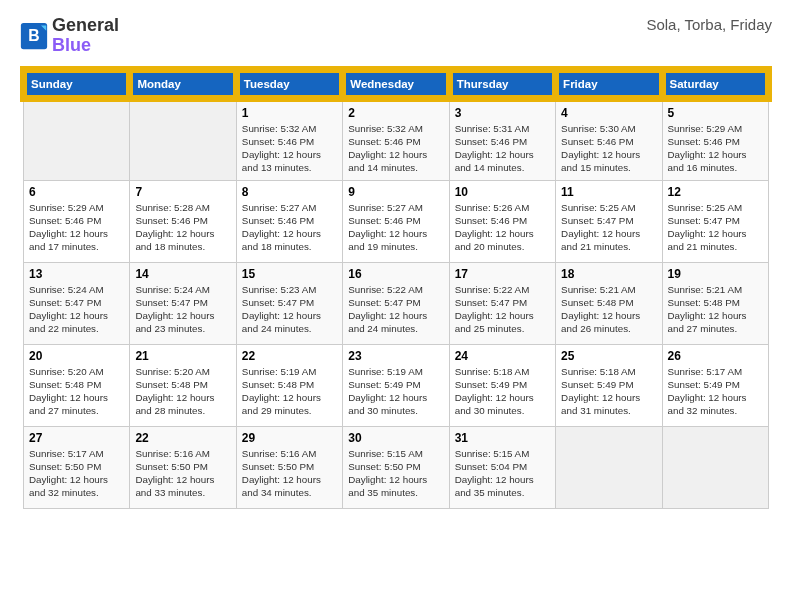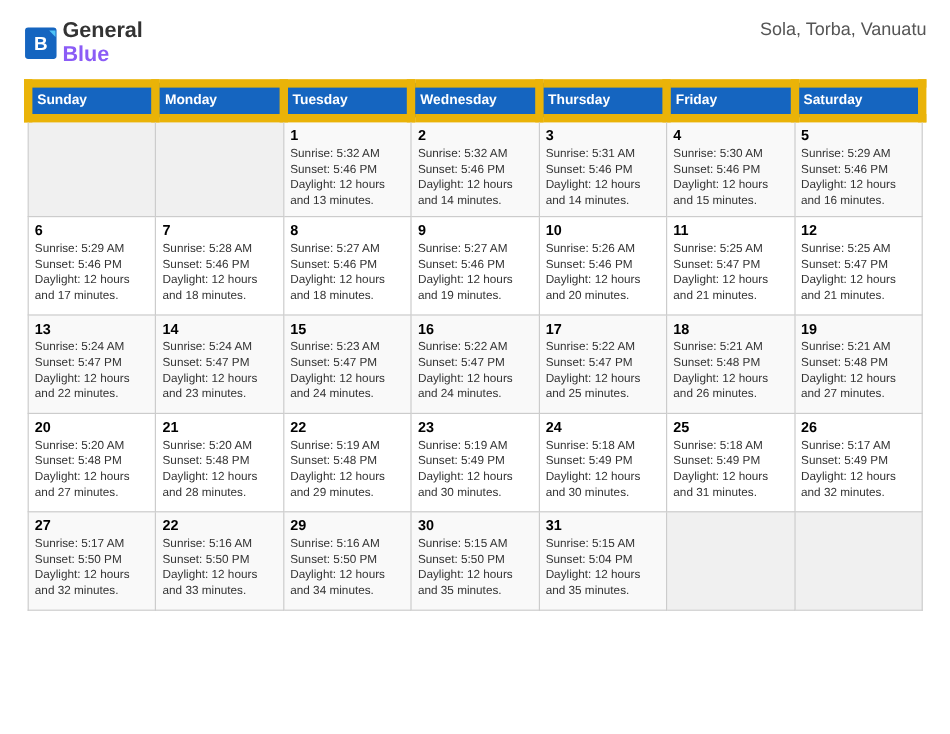--- a/index.html
+++ b/index.html
@@ -109,21 +109,21 @@
         <polygon points="24,4 30,10 30,4" fill="#4fc3f7"></polygon>
       </svg>
       <div>
         <div class="logo-text">
           <span class="logo-general">General</span><br>
           <span class="logo-blue">Blue</span>
         </div>
       </div>
     </div>
     <div class="title-block">
-      <div class="location">Sola, Torba, Vanuatu</div>
+      <div class="location">Sola, Torba, Friday</div>
     </div>
   </div>
 
   <table class="calendar">
     <thead>
       <tr>
         <th>Sunday</th>
         <th>Monday</th>
         <th>Tuesday</th>
         <th>Wednesday</th>

